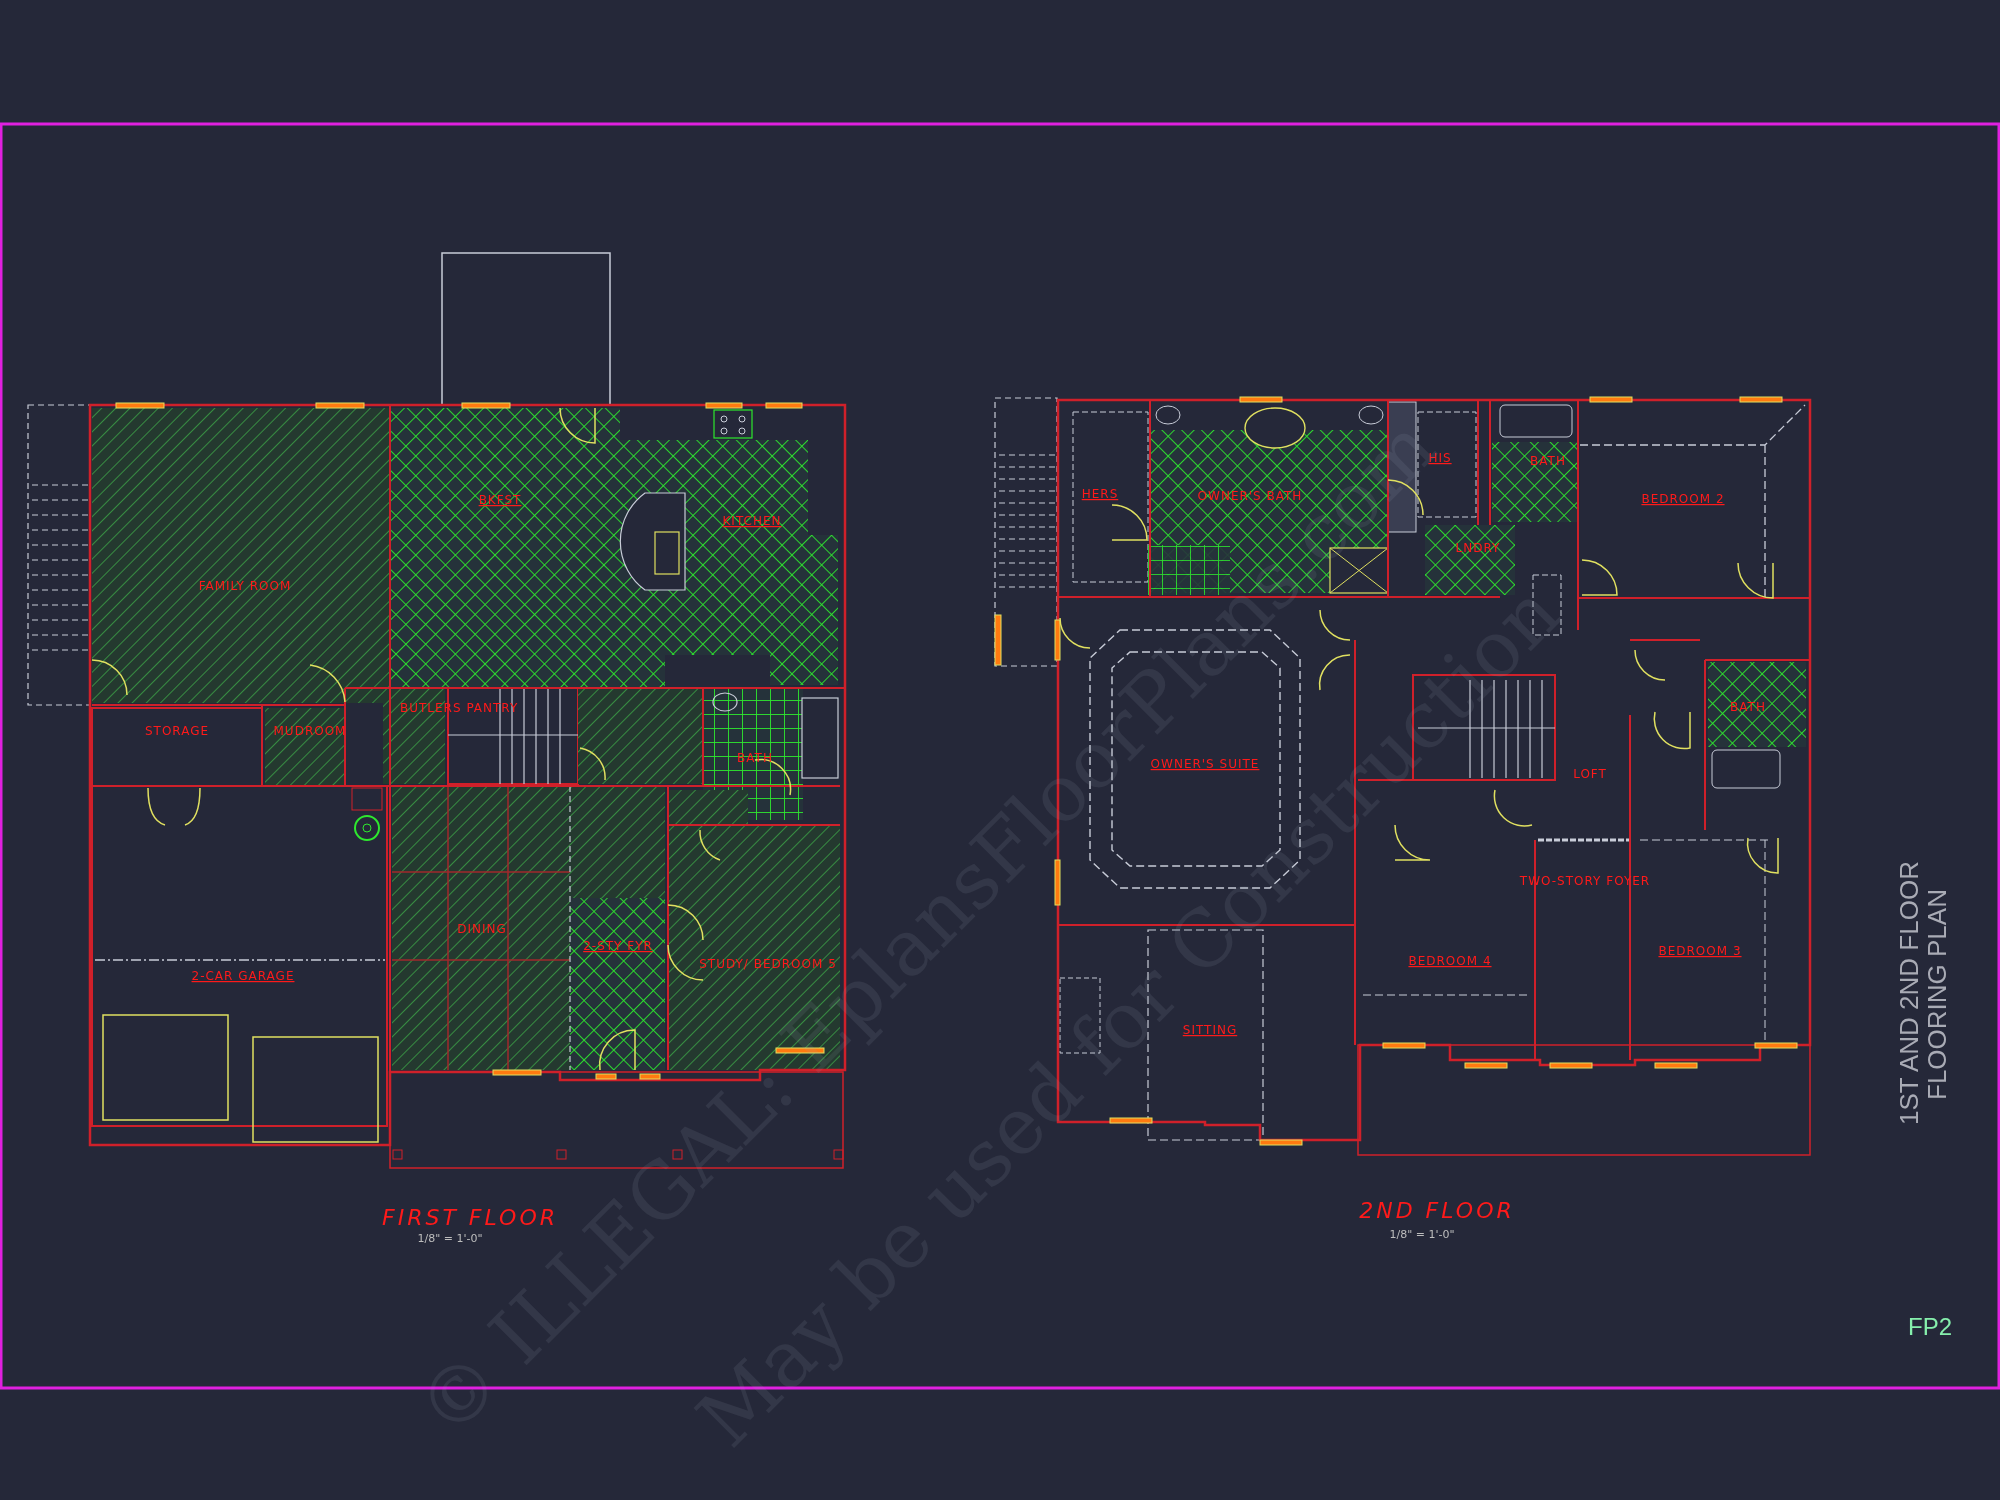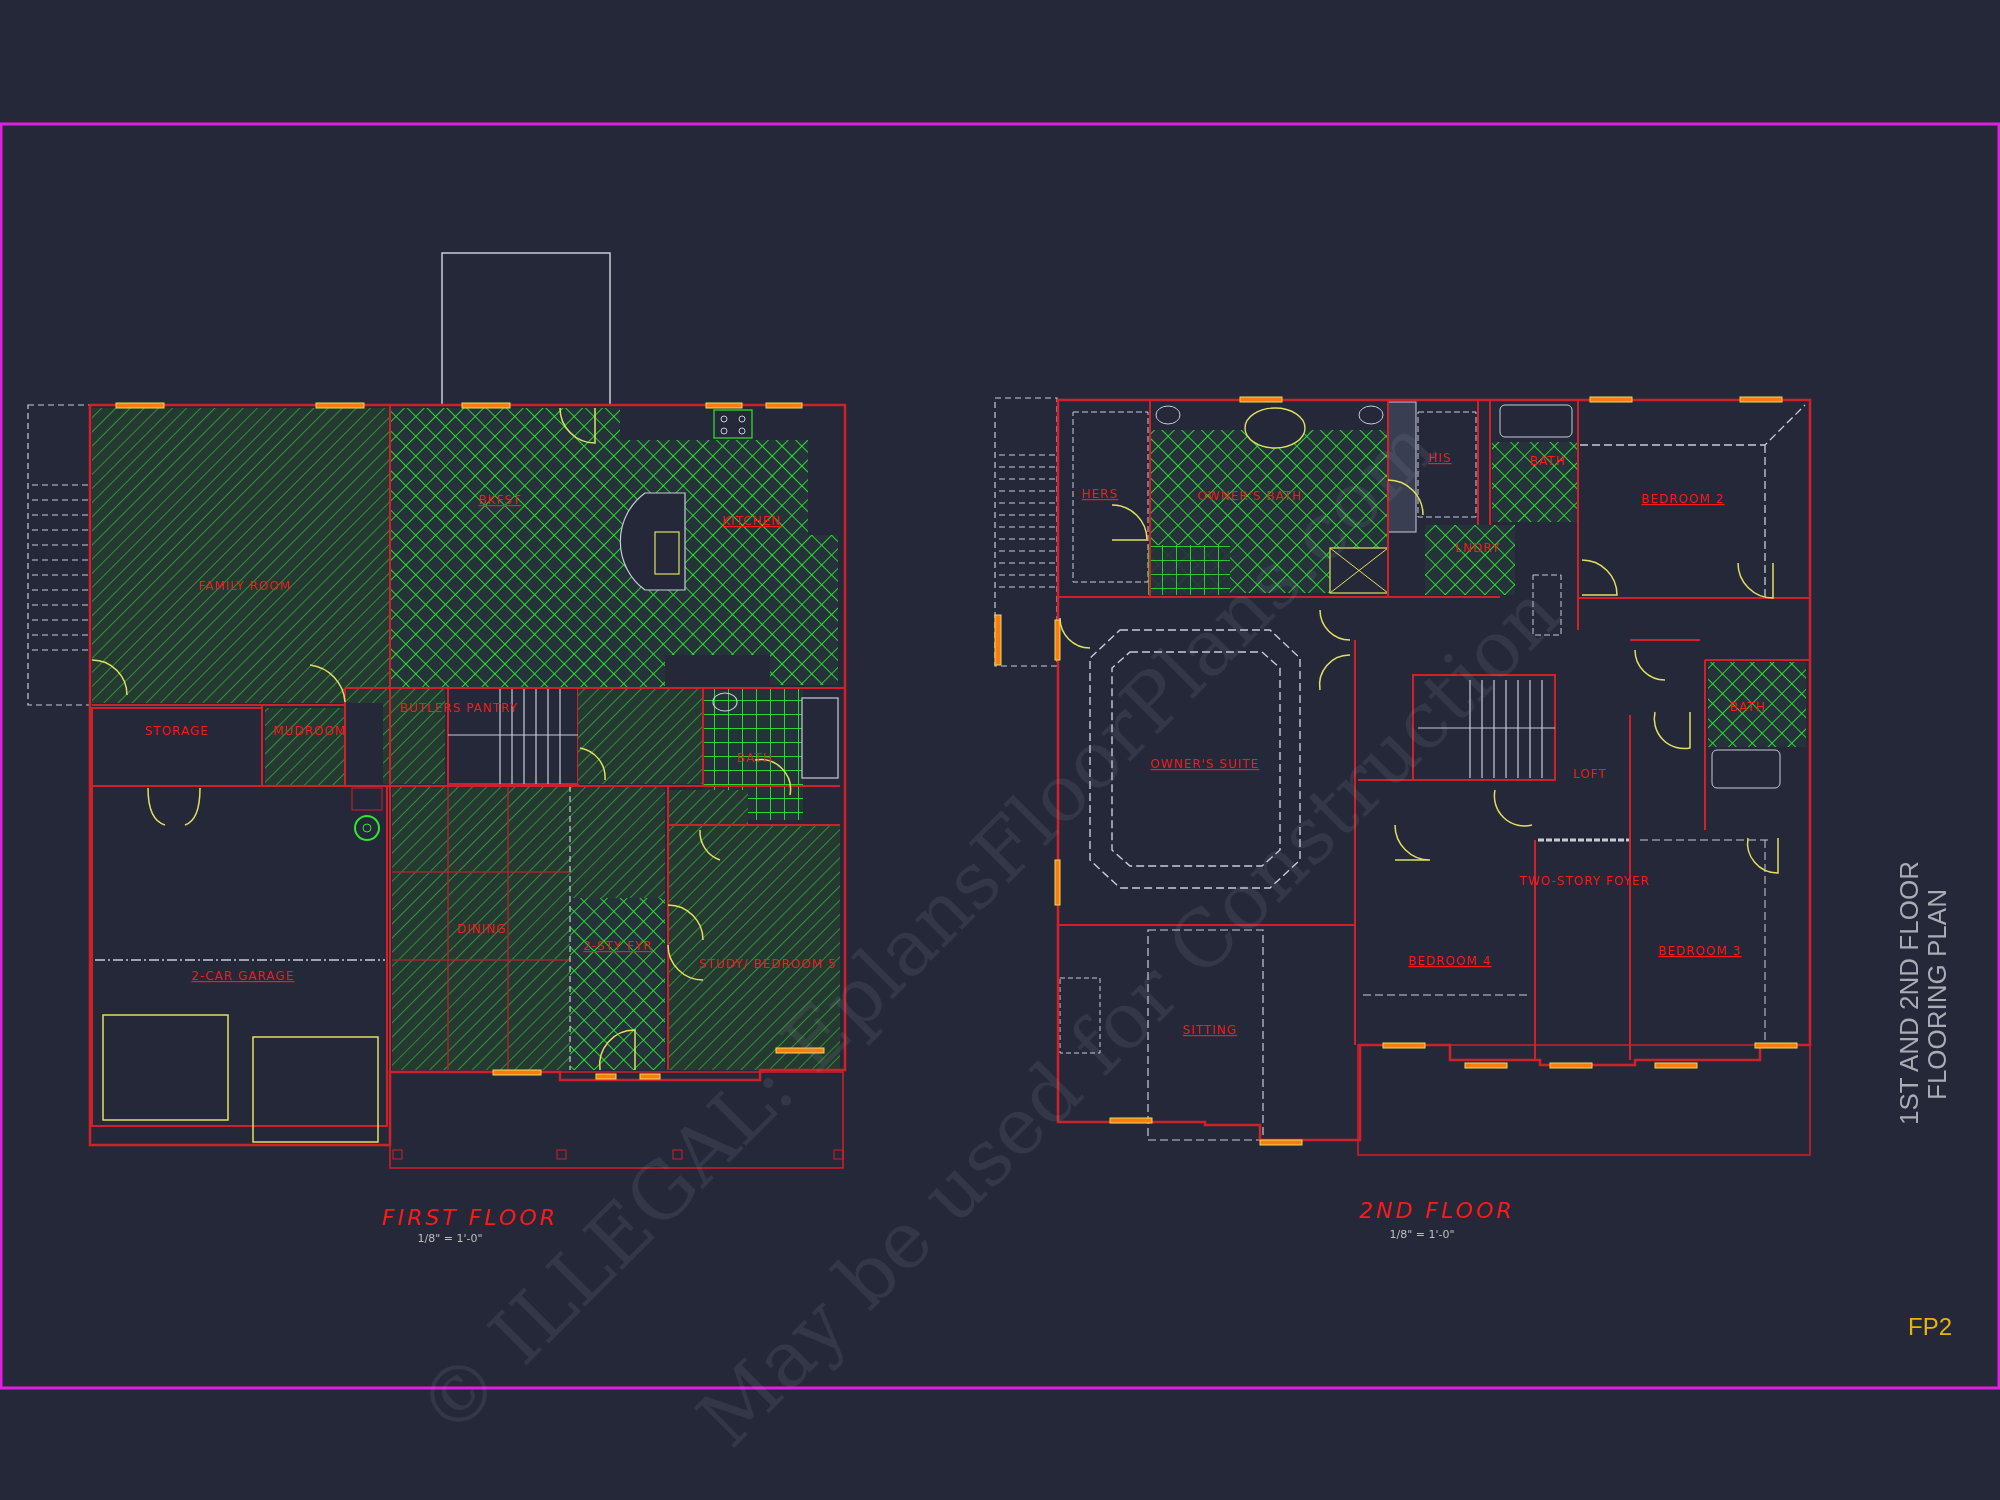--- a/index.html
+++ b/index.html
@@ -4,21 +4,21 @@
 <style>
   html, body { margin: 0; padding: 0; background: #252839; }
   body { width: 2000px; height: 1500px; position: relative; overflow: hidden; font-family: "DejaVu Sans", sans-serif; }
   #sheet { position: absolute; left: 0; top: 0; width: 2000px; height: 1500px; }
   .room-label { font-family: "DejaVu Sans", sans-serif; font-size: 12px; fill: #ff1a1a; letter-spacing: 1px; text-anchor: middle; }
   .room-label-ul { text-decoration: underline; }
   .title-label { font-family: "DejaVu Sans", sans-serif; font-size: 22px; fill: #ff1a1a; letter-spacing: 3px; text-anchor: middle; font-style: italic; }
   .scale-label { font-family: "DejaVu Sans", sans-serif; font-size: 11px; fill: #bdbdbd; text-anchor: middle; }
   .sheet-title { position: absolute; left: 1895px; top: 875px; width: 80px; height: 250px; }
   .sheet-title span { display: block; position: absolute; white-space: nowrap; font-family: "Liberation Sans", sans-serif; font-size: 26px; color: #a9abb5; transform-origin: left top; transform: rotate(-90deg); line-height: 28px; }
-  .sheet-num { position: absolute; left: 1908px; top: 1313px; font-family: "Liberation Sans", sans-serif; font-size: 24px; color: #eab308; }
+  .sheet-num { position: absolute; left: 1908px; top: 1313px; font-family: "Liberation Sans", sans-serif; font-size: 24px; color: #86efac; }
   .watermark { position: absolute; font-family: "DejaVu Serif", serif; font-size: 78px; color: rgba(160,165,185,0.12); white-space: nowrap; transform-origin: left top; transform: rotate(-45deg); pointer-events: none; }
 </style>
 </head>
 <body>
 
 <svg id="sheet" viewBox="0 0 2000 1500" xmlns="http://www.w3.org/2000/svg">
   <defs>
     <pattern id="hatchDiag" width="10" height="10" patternUnits="userSpaceOnUse" patternTransform="rotate(45)">
       <rect width="10" height="10" fill="#24392f"></rect>
       <line x1="0" y1="0" x2="0" y2="10" stroke="#3fb14a" stroke-width="1.4"></line>

